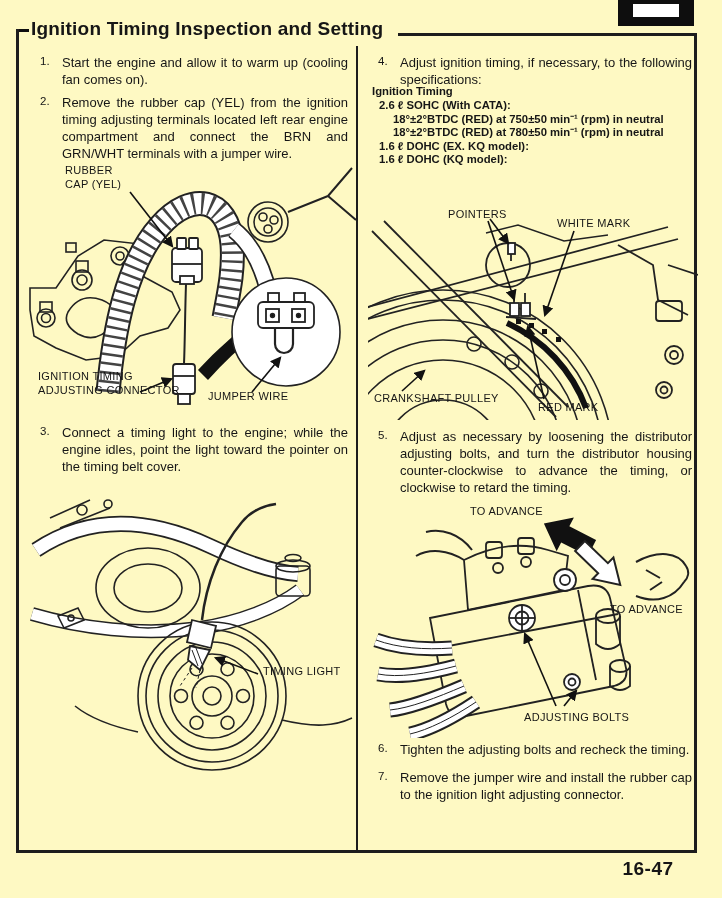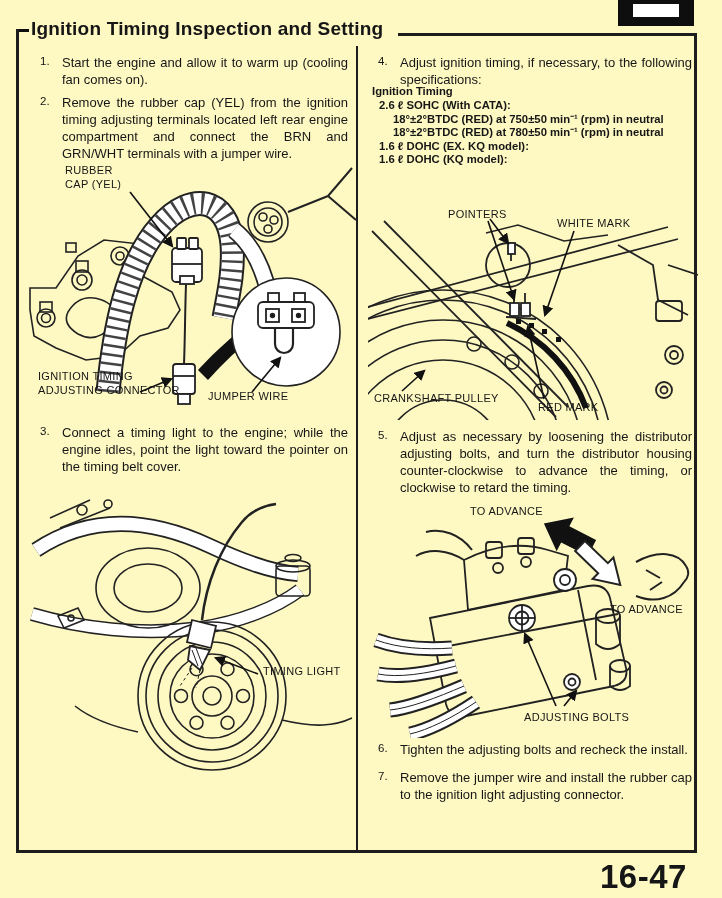--- a/index.html
+++ b/index.html
@@ -24,22 +24,22 @@
   .wL{width:286px;} .wR{width:292px;}
   
   .specs{position:absolute;left:372px;top:85px;width:322px;font-size:11.3px;font-weight:bold;line-height:13.4px;}
   .specs .hd{margin-bottom:1px;}
   .specs .model{padding-left:7px;}
   .specs .val{padding-left:21px;}
   
   .dlabel{position:absolute;font-size:11px;font-weight:normal;letter-spacing:.3px;
           white-space:pre-line;line-height:1.25;}
   
-  .pageno{position:absolute;left:600px;top:858px;width:96px;text-align:left;
-          font-size:33px;font-weight:bold;letter-spacing:.5px;}
+  .pageno{position:absolute;left:600px;top:858px;width:96px;text-align:center;
+          font-size:19px;font-weight:bold;letter-spacing:.5px;}
   svg{position:absolute;}
   svg *{vector-effect:none;}
 </style>
 </head>
 <body>
 
 <div class="page">
 
   <div class="tab"></div>
 
@@ -352,21 +352,21 @@
       <line x1="188" y1="208" x2="157" y2="136" marker-end="url(#ah4)"></line>
       <line x1="196" y1="208" x2="208" y2="193" marker-end="url(#ah4)"></line>
     </g>
   </svg>
   <div class="dlabel" style="left:470px;top:505px;">TO ADVANCE</div>
   <div class="dlabel" style="left:610px;top:603px;">TO ADVANCE</div>
   <div class="dlabel" style="left:524px;top:711px;">ADJUSTING BOLTS</div>
 
   <div class="step" style="left:378px;top:741px;">
     <div class="n">6.</div>
-    <div class="t wR">Tighten the adjusting bolts and recheck the install.</div>
+    <div class="t wR">Tighten the adjusting bolts and recheck the timing.</div>
   </div>
   <div class="step" style="left:378px;top:769px;">
     <div class="n">7.</div>
     <div class="t wR">Remove the jumper wire and install the rubber cap to the ignition light adjusting connector.</div>
   </div>
 
   <div class="pageno">16-47</div>
 </div>
 
 </body></html>

